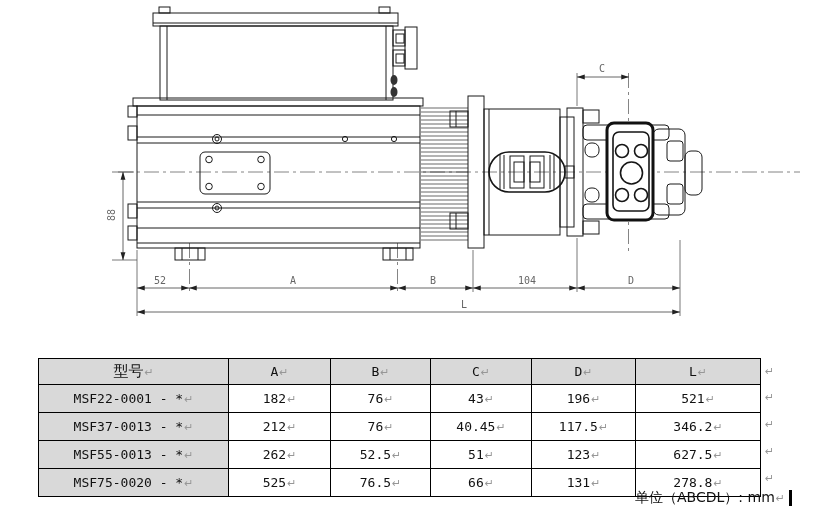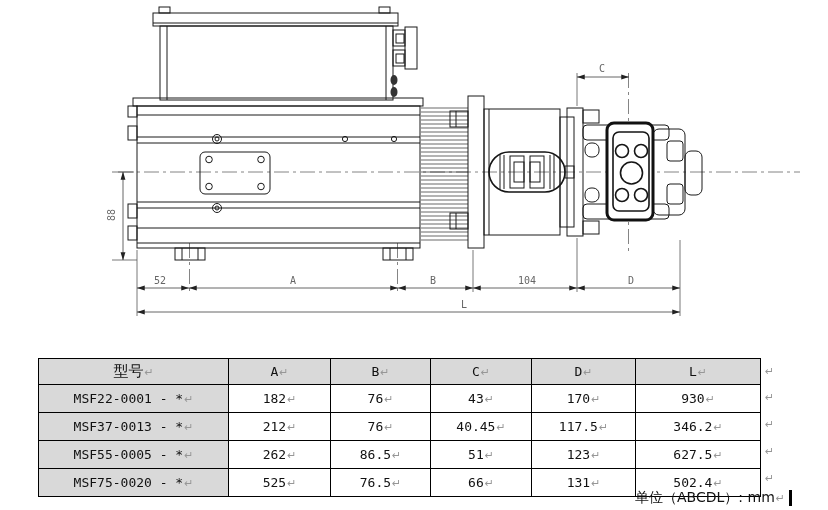--- a/index.html
+++ b/index.html
@@ -229,46 +229,46 @@
       <th><span>D</span><span class="pm">↵</span></th>
       <th><span>L</span><span class="pm">↵</span></th>
     </tr>
   </thead>
   <tbody>
     <tr>
       <td class="model"><span>MSF22-0001 - *</span><span class="pm">↵</span></td>
       <td><span>182</span><span class="pm">↵</span></td>
       <td><span>76</span><span class="pm">↵</span></td>
       <td><span>43</span><span class="pm">↵</span></td>
-      <td><span>170</span><span class="pm">↵</span></td>
-      <td><span>930</span><span class="pm">↵</span></td>
+      <td><span>196</span><span class="pm">↵</span></td>
+      <td><span>521</span><span class="pm">↵</span></td>
     </tr>
     <tr>
       <td class="model"><span>MSF37-0013 - *</span><span class="pm">↵</span></td>
       <td><span>212</span><span class="pm">↵</span></td>
       <td><span>76</span><span class="pm">↵</span></td>
       <td><span>40.45</span><span class="pm">↵</span></td>
       <td><span>117.5</span><span class="pm">↵</span></td>
       <td><span>346.2</span><span class="pm">↵</span></td>
     </tr>
     <tr>
-      <td class="model"><span>MSF55-0005 - *</span><span class="pm">↵</span></td>
+      <td class="model"><span>MSF55-0013 - *</span><span class="pm">↵</span></td>
       <td><span>262</span><span class="pm">↵</span></td>
-      <td><span>86.5</span><span class="pm">↵</span></td>
+      <td><span>52.5</span><span class="pm">↵</span></td>
       <td><span>51</span><span class="pm">↵</span></td>
       <td><span>123</span><span class="pm">↵</span></td>
       <td><span>627.5</span><span class="pm">↵</span></td>
     </tr>
     <tr>
       <td class="model"><span>MSF75-0020 - *</span><span class="pm">↵</span></td>
       <td><span>525</span><span class="pm">↵</span></td>
       <td><span>76.5</span><span class="pm">↵</span></td>
       <td><span>66</span><span class="pm">↵</span></td>
       <td><span>131</span><span class="pm">↵</span></td>
-      <td><span>502.4</span><span class="pm">↵</span></td>
+      <td><span>278.8</span><span class="pm">↵</span></td>
     </tr>
   </tbody>
 </table>
 
 <div id="row-marks">
   <div class="rm">
       <span class="pm">↵</span>
     </div>
   <div class="rm">
       <span class="pm">↵</span>

